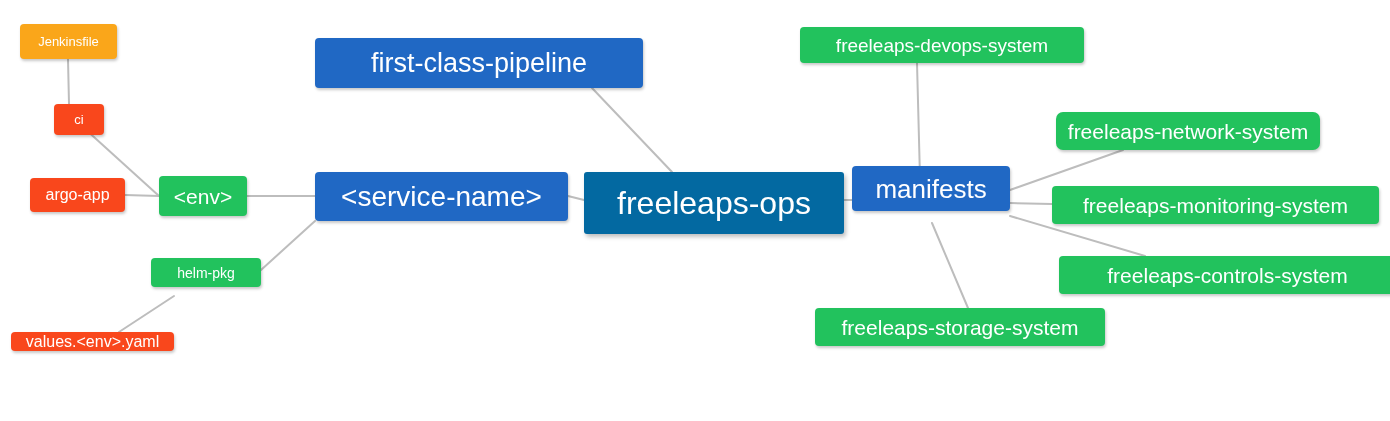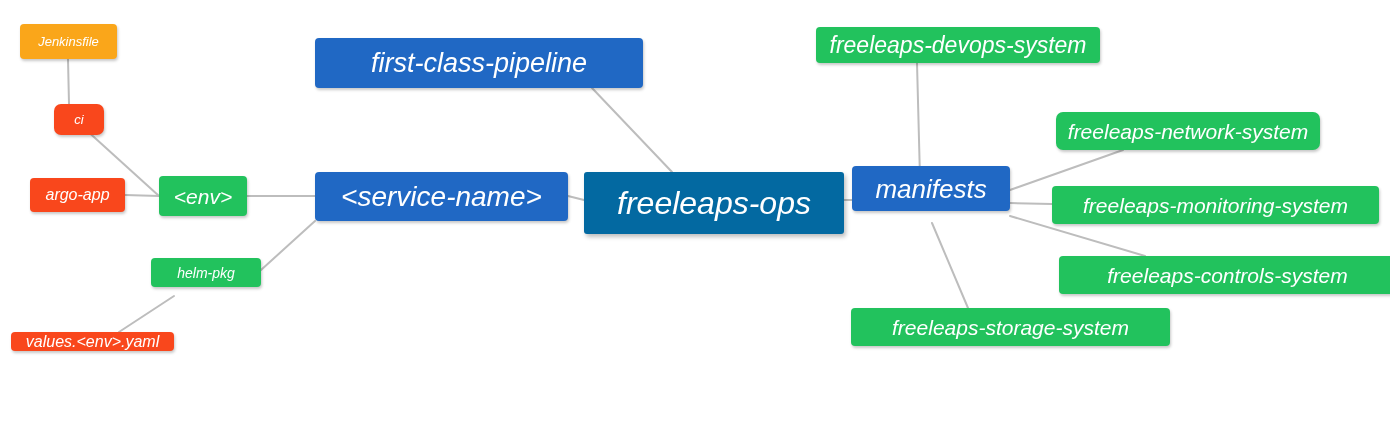--- a/index.html
+++ b/index.html
@@ -38,21 +38,20 @@
     display: flex;
     align-items: center;
     justify-content: center;
     color: #ffffff;
     border-radius: 4px;
     white-space: nowrap;
     box-shadow: 1px 2px 3px rgba(0,0,0,0.22);
     line-height: 1;
     padding: 0 25px;
     user-select: none;
-    font-style: italic;
   }
   .node.root {
     background: #0369a1;
     border-radius: 3px;
     box-shadow: 2px 3px 4px rgba(0,0,0,0.25);
   }
   .node.blue   { background: #2068c4; }
   .node.green  { background: #22c25d; }
   .node.red    { background: #f9471c; }
   .node.orange { background: #faa61a; }
@@ -73,27 +72,27 @@
       <line x1="844" y1="200" x2="852" y2="200"></line>
       <line x1="920" y1="178" x2="917" y2="63"></line>
       <line x1="1010" y1="190" x2="1123" y2="150"></line>
       <line x1="1010" y1="203" x2="1052" y2="204"></line>
       <line x1="1010" y1="216" x2="1145" y2="256"></line>
       <line x1="932" y1="223" x2="968" y2="308"></line>
     </svg>
   <div id="node-layer">
       <div class="node orange" style="left: 20px; top: 24px; width: 97px; height: 35px; font-size: 13px;">Jenkinsfile</div>
       <div class="node blue" style="left: 315px; top: 38px; width: 328px; height: 50px; font-size: 27px;">first-class-pipeline</div>
-      <div class="node green" style="left: 800px; top: 27px; width: 284px; height: 36px; font-size: 23px; margin-left: 16px;">freeleaps-devops-system</div>
-      <div class="node red" style="left: 54px; top: 104px; width: 30px; height: 31px; font-size: 13px; border-radius: 7px;">ci</div>
+      <div class="node green" style="left: 800px; top: 27px; width: 284px; height: 36px; font-size: 19px;">freeleaps-devops-system</div>
+      <div class="node red" style="left: 54px; top: 104px; width: 30px; height: 31px; font-size: 13px;">ci</div>
       <div class="node green" style="left: 1056px; top: 112px; width: 264px; height: 38px; font-size: 21px; border-radius: 7px;">freeleaps-network-system</div>
       <div class="node red" style="left: 30px; top: 178px; width: 95px; height: 34px; font-size: 16px;">argo-app</div>
       <div class="node green" style="left: 159px; top: 176px; width: 88px; height: 40px; font-size: 21px;">&lt;env&gt;</div>
       <div class="node blue" style="left: 315px; top: 172px; width: 253px; height: 49px; font-size: 28px;">&lt;service-name&gt;</div>
       <div class="node root" style="left: 584px; top: 172px; width: 260px; height: 62px; font-size: 32px;">freeleaps-ops</div>
       <div class="node blue" style="left: 852px; top: 166px; width: 158px; height: 45px; font-size: 26px;">manifests</div>
       <div class="node green" style="left: 1052px; top: 186px; width: 327px; height: 38px; font-size: 21px;">freeleaps-monitoring-system</div>
       <div class="node green" style="left: 1059px; top: 256px; width: 337px; height: 38px; font-size: 21px;">freeleaps-controls-system</div>
       <div class="node green" style="left: 151px; top: 258px; width: 110px; height: 29px; font-size: 14px;">helm-pkg</div>
-      <div class="node green" style="left: 851px; top: 308px; width: 319px; height: 38px; font-size: 21px;">freeleaps-storage-system</div>
+      <div class="node green" style="left: 815px; top: 308px; width: 290px; height: 38px; font-size: 21px;">freeleaps-storage-system</div>
       <div class="node red" style="left: 11px; top: 332px; width: 163px; height: 19px; font-size: 16px;">values.&lt;env&gt;.yaml</div>
     </div>
 </div>
 
 </body></html>

